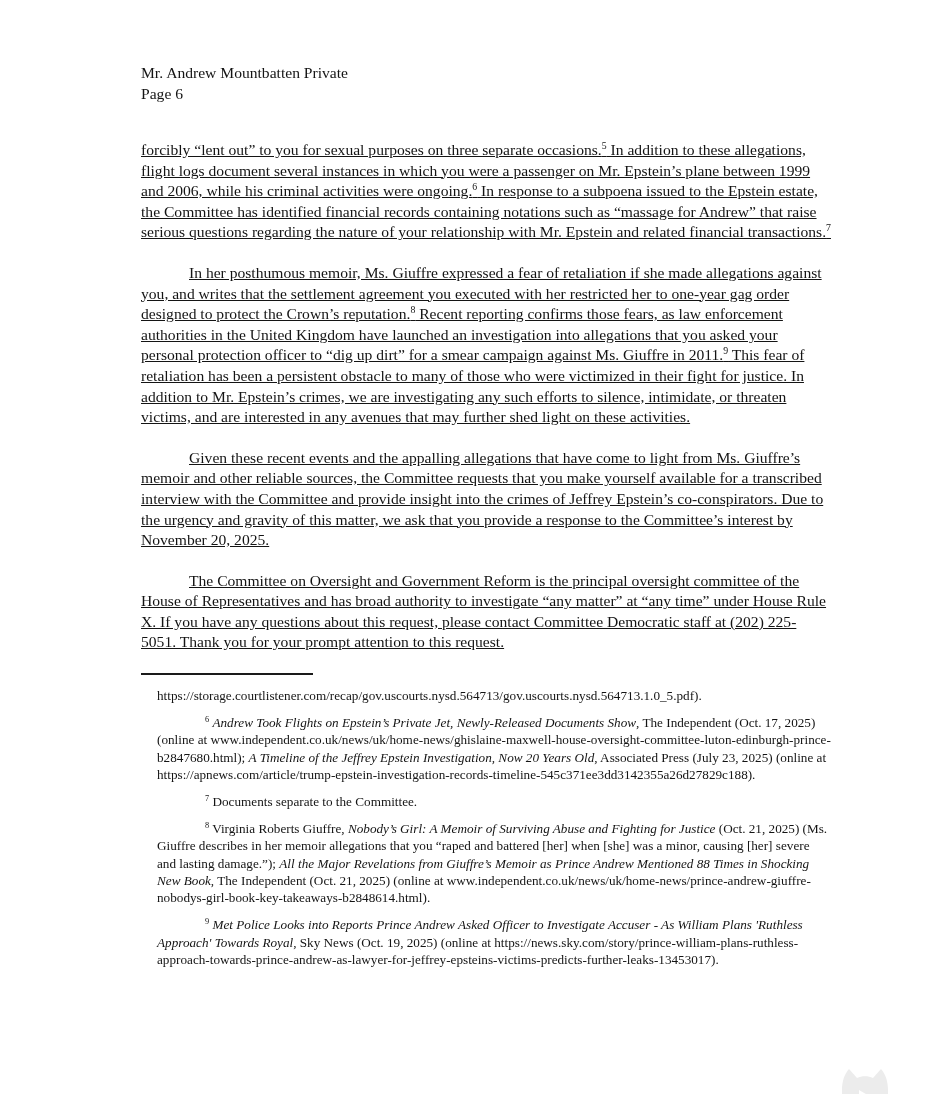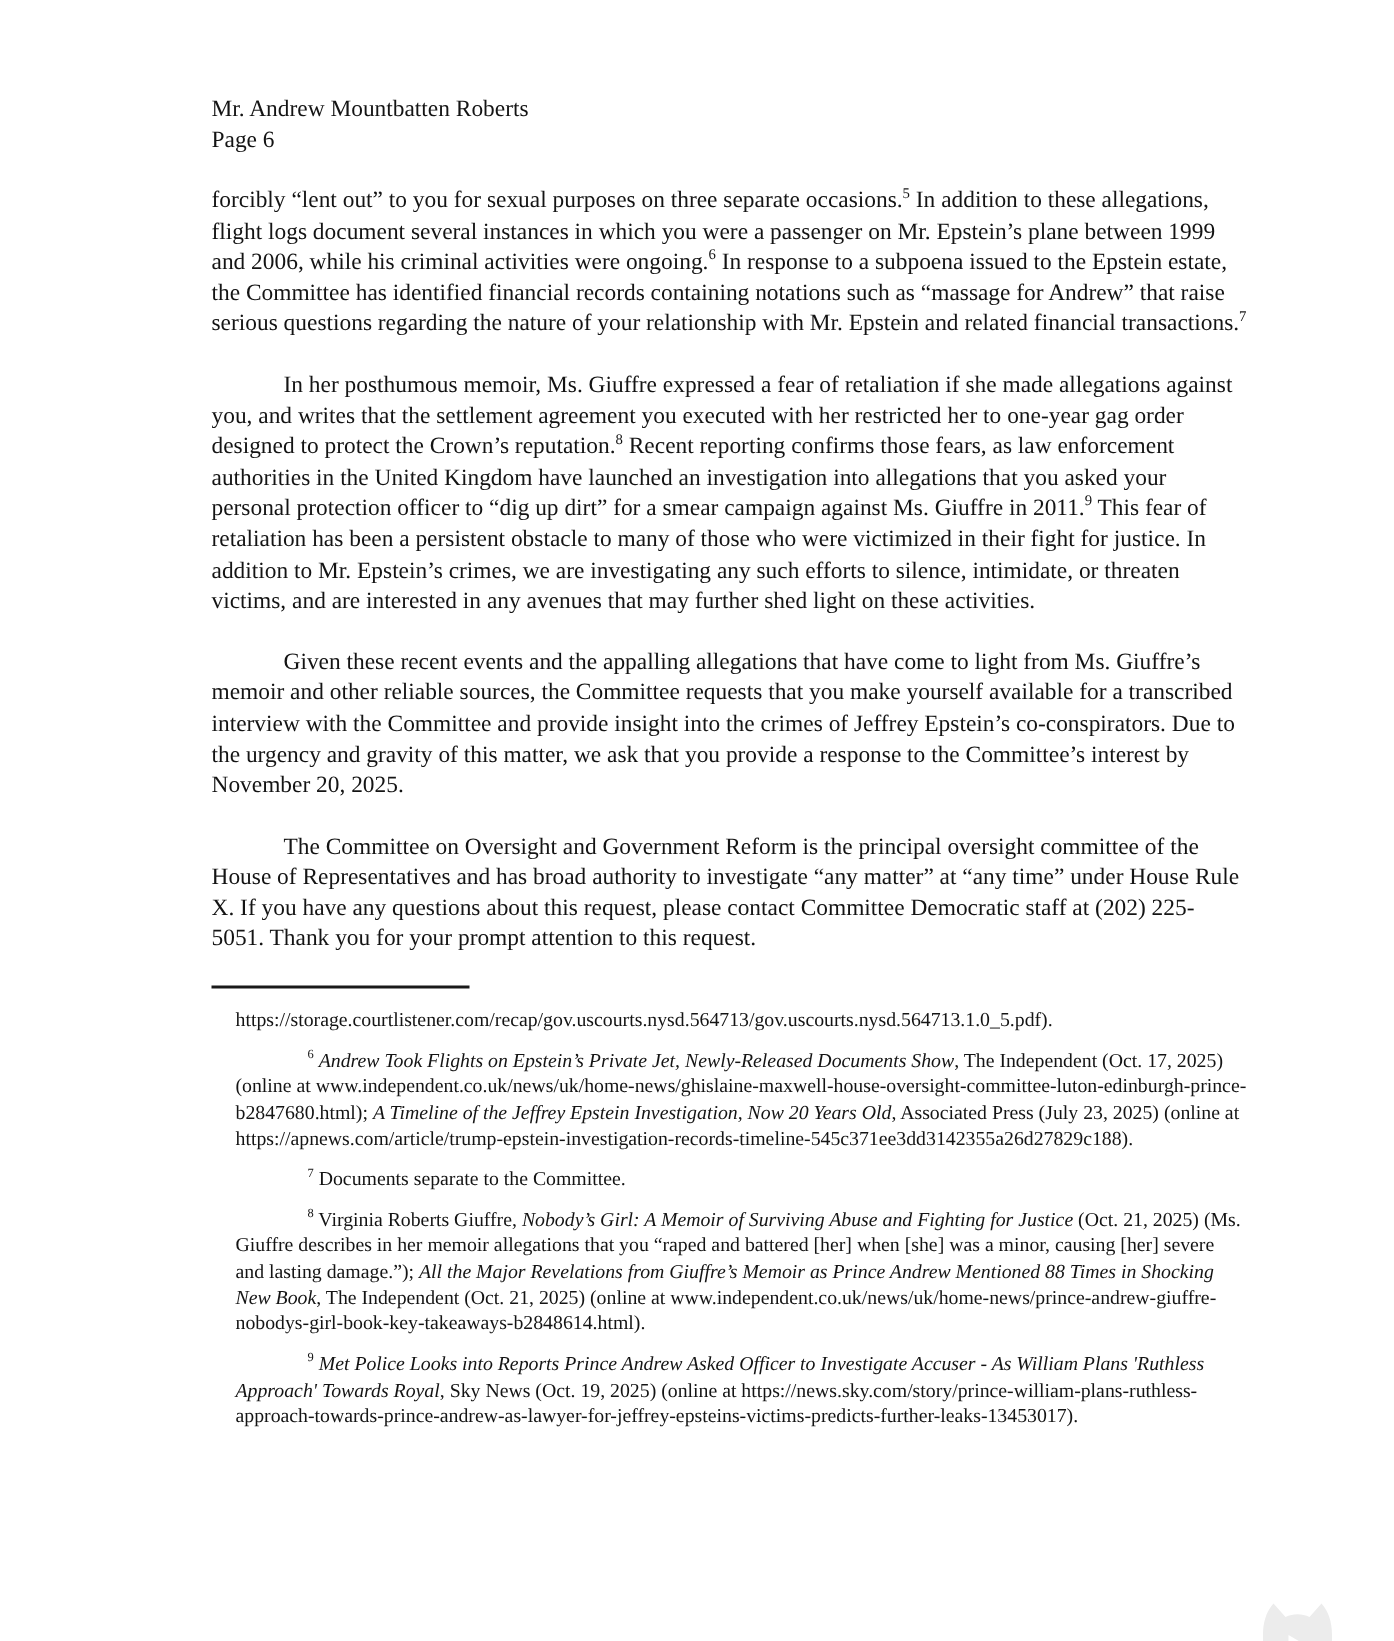--- a/index.html
+++ b/index.html
@@ -19,23 +19,24 @@
   .content {
     padding-top: 62px;
     margin-left: 141px;
     width: 690px;
   }
   .doc-header {
     font-size: 15.6px;
     line-height: 21px;
   }
   .letter-body {
-    margin-top: 20px;
+    margin-top: 36px;
     font-size: 15.6px;
     line-height: 20.6px;
+    text-decoration: underline;
   }
   .para {
     margin: 0 0 20px 0;
   }
   .para.indent {
     text-indent: 48px;
   }
   sup {
     font-size: 0.63em;
     line-height: 0;
@@ -70,21 +71,21 @@
     height: 62px;
   }
 </style>
 </head>
 <body>
 
 <div class="page">
   <div class="content">
 
     <header class="doc-header">
-      <div>Mr. Andrew Mountbatten Roberts</div>
+      <div>Mr. Andrew Mountbatten Private</div>
       <div>Page 6</div>
     </header>
 
     <main class="letter-body">
       <p class="para"><span>forcibly “lent out” to you for sexual purposes on three separate occasions.</span><sup>5</sup><span> In addition to these allegations, flight logs document several instances in which you were a passenger on Mr. Epstein’s plane between 1999 and 2006, while his criminal activities were ongoing.</span><sup>6</sup><span> In response to a subpoena issued to the Epstein estate, the Committee has identified financial records containing notations such as “massage for Andrew” that raise serious questions regarding the nature of your relationship with Mr. Epstein and related financial transactions.</span><sup>7</sup></p>
       <p class="para indent"><span>In her posthumous memoir, Ms. Giuffre expressed a fear of retaliation if she made allegations against you, and writes that the settlement agreement you executed with her restricted her to one-year gag order designed to protect the Crown’s reputation.</span><sup>8</sup><span> Recent reporting confirms those fears, as law enforcement authorities in the United Kingdom have launched an investigation into allegations that you asked your personal protection officer to “dig up dirt” for a smear campaign against Ms. Giuffre in 2011.</span><sup>9</sup><span> This fear of retaliation has been a persistent obstacle to many of those who were victimized in their fight for justice. In addition to Mr. Epstein’s crimes, we are investigating any such efforts to silence, intimidate, or threaten victims, and are interested in any avenues that may further shed light on these activities.</span></p>
       <p class="para indent"><span>Given these recent events and the appalling allegations that have come to light from Ms. Giuffre’s memoir and other reliable sources, the Committee requests that you make yourself available for a transcribed interview with the Committee and provide insight into the crimes of Jeffrey Epstein’s co-conspirators. Due to the urgency and gravity of this matter, we ask that you provide a response to the Committee’s interest by November 20, 2025.</span></p>
       <p class="para indent"><span>The Committee on Oversight and Government Reform is the principal oversight committee of the House of Representatives and has broad authority to investigate “any matter” at “any time” under House Rule X. If you have any questions about this request, please contact Committee Democratic staff at (202) 225-5051. Thank you for your prompt attention to this request.</span></p>
     </main>
 

